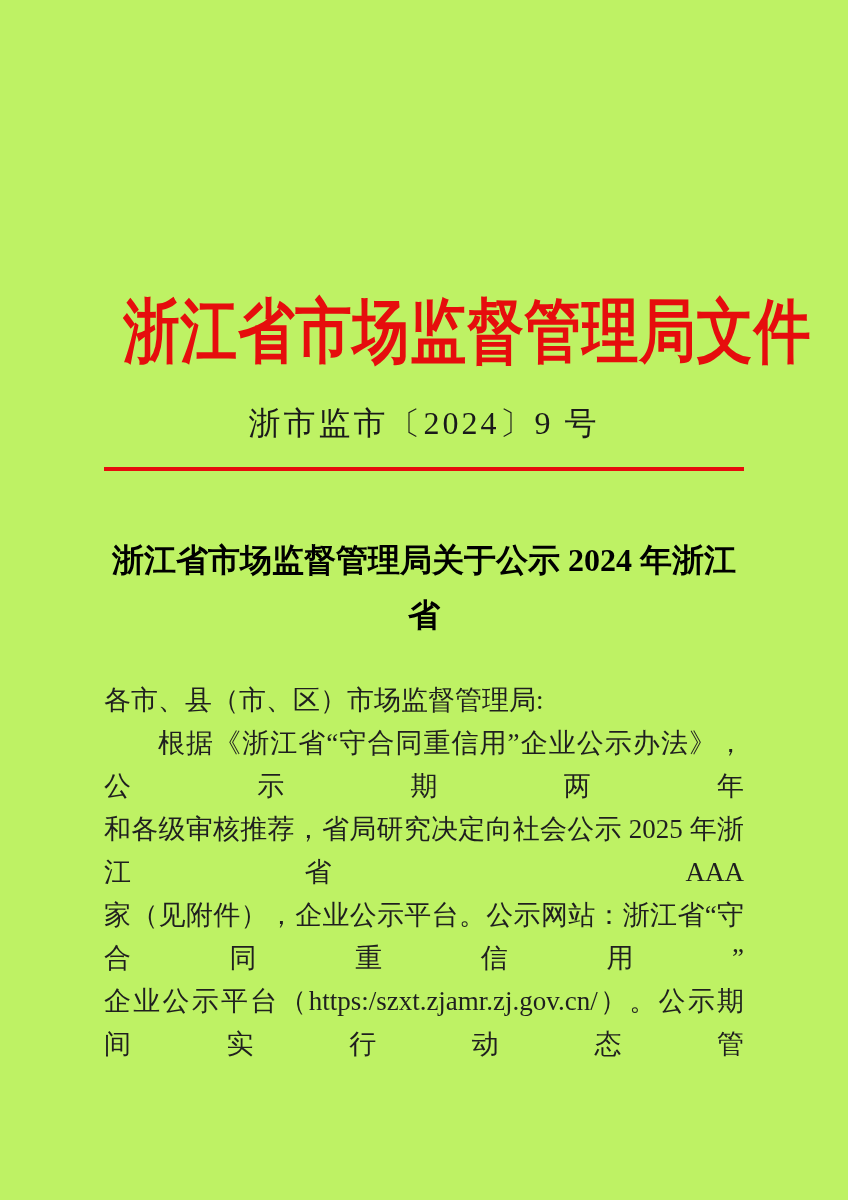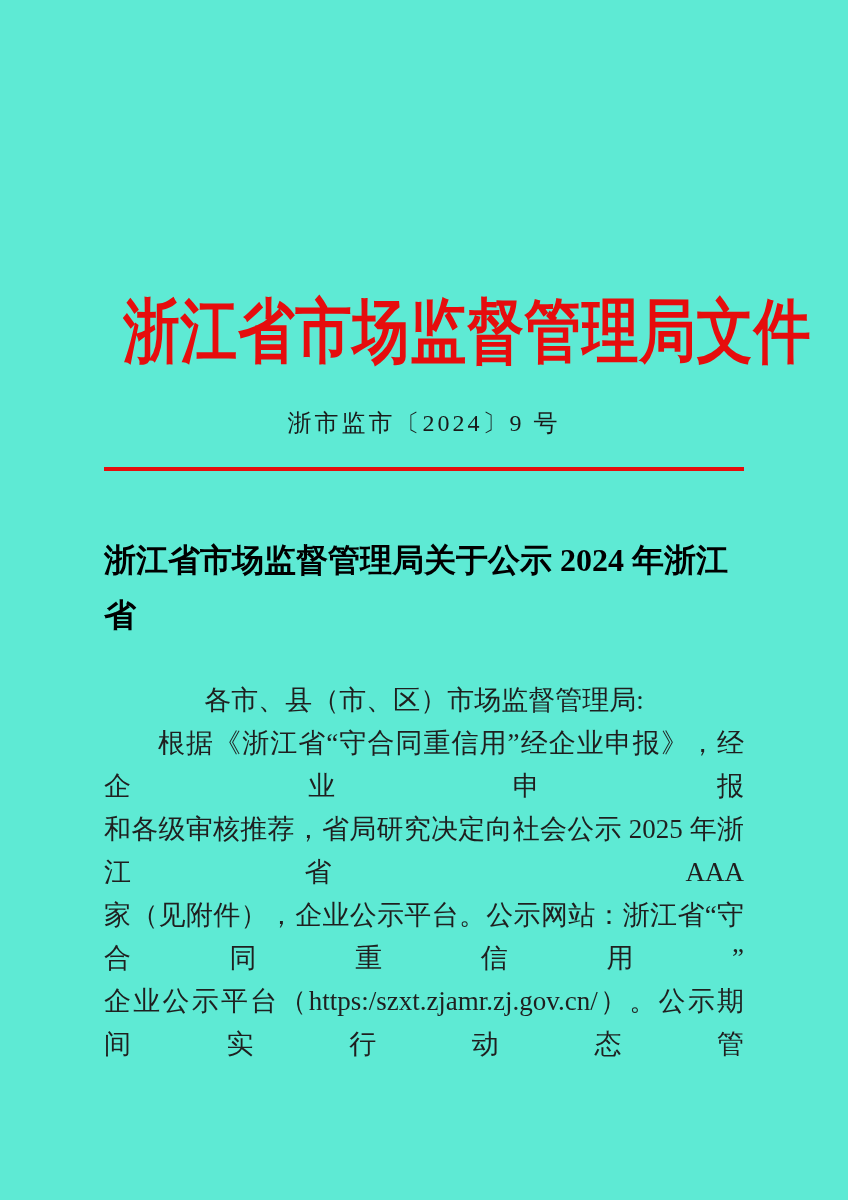--- a/index.html
+++ b/index.html
@@ -4,21 +4,21 @@
 <style>
   * { margin: 0; padding: 0; box-sizing: border-box; }
   html, body { background: #ffffff; }
   body { font-family: "Liberation Serif", "DejaVu Serif", serif; }
 
   .sheet {
     position: relative;
     width: 848px;
     height: 1200px;
     margin: 0 auto;
-    background: #5eead4;
+    background: #bef264;
     overflow: hidden;
     color: #1a1a1a;
   }
 
   .content {
     margin: 0 104px;            
     width: 640px;
   }
 
   
@@ -32,53 +32,53 @@
     letter-spacing: 1px;
     transform: scale(0.94, 1.16);
     transform-origin: 50% 50%;
     white-space: nowrap;
   }
 
   
   .doc-number {
     margin-top: 42px;
     text-align: center;
-    font-size: 24px;
+    font-size: 32px;
     line-height: 28px;
     letter-spacing: 3px;
     color: #1a1a1a;
   }
 
   
   .red-rule {
     margin-top: 30px;
     height: 4px;
     background: var(--accent-red, #e60d0d);
   }
 
   
   .doc-title {
     margin-top: 62px;
+    text-align: center;
     font-weight: bold;
     font-size: 32px;
     line-height: 55px;
     color: #000000;
   }
 
   
   .body-text {
     margin-top: 36px;
     font-size: 27px;
     line-height: 43px;
     color: #1f1f1f;
   }
   .body-line {
     width: 100%;
     white-space: nowrap;
-    text-align: center;
   }
   .body-line.justify {
     white-space: normal;
     text-align: justify;
     text-align-last: justify;
   }
   .body-line.indent {
     text-indent: 2em;
   }
 </style>
@@ -93,20 +93,20 @@
     <div class="doc-number">浙市监市〔2024〕9 号</div>
 
     <div class="red-rule"></div>
 
     <div class="doc-title">
       <div>浙江省市场监督管理局关于公示 2024 年浙江省</div>
     </div>
 
     <div class="body-text" id="body-text">
         <div class="body-line">各市、县（市、区）市场监督管理局:</div>
-        <div class="body-line justify indent">根据《浙江省“守合同重信用”经企业申报》，经企业申报</div>
+        <div class="body-line justify indent">根据《浙江省“守合同重信用”企业公示办法》，公示期两年</div>
         <div class="body-line justify">和各级审核推荐，省局研究决定向社会公示 2025 年浙江省 AAA</div>
         <div class="body-line justify">家（见附件），企业公示平台。公示网站：浙江省“守合同重信用”</div>
         <div class="body-line justify">企业公示平台（https:/szxt.zjamr.zj.gov.cn/）。公示期间实行动态管</div>
       </div>
 
   </div>
 </div>
 
 </body></html>

